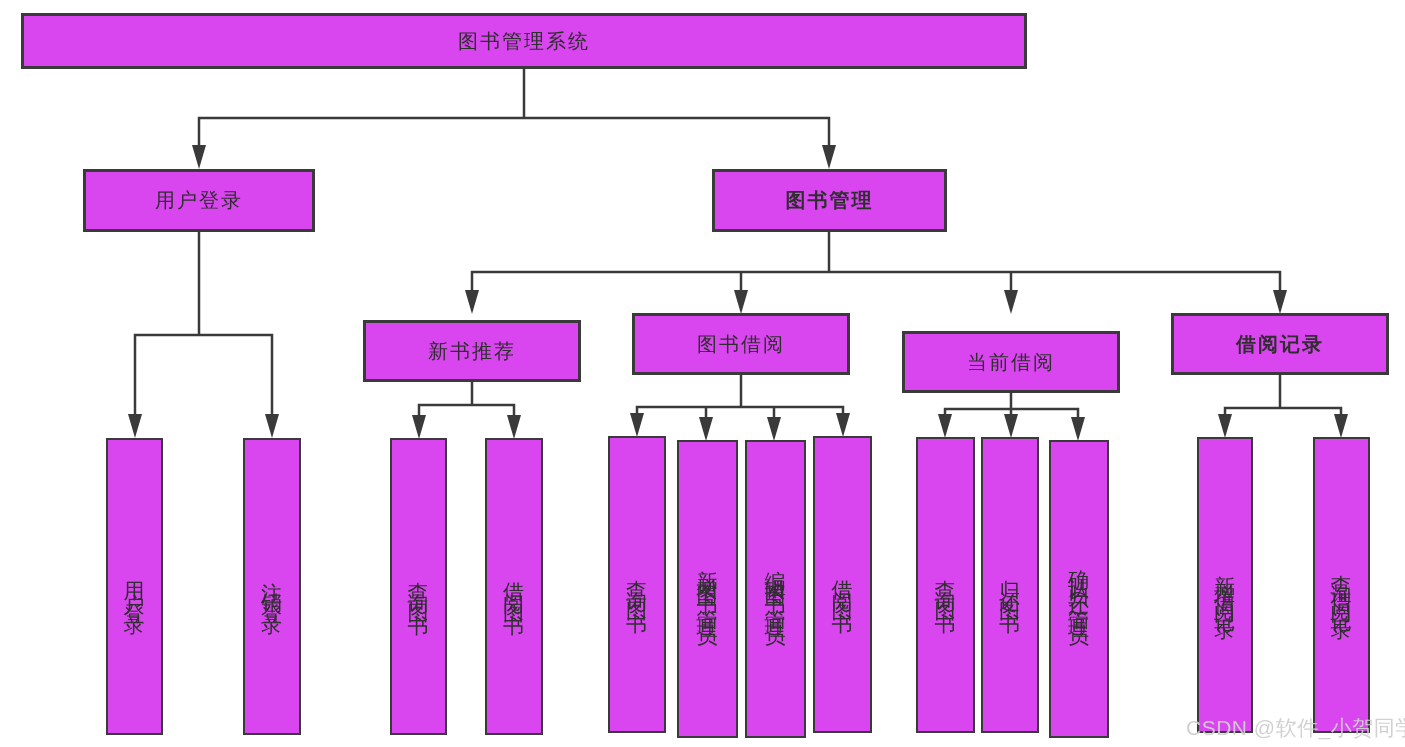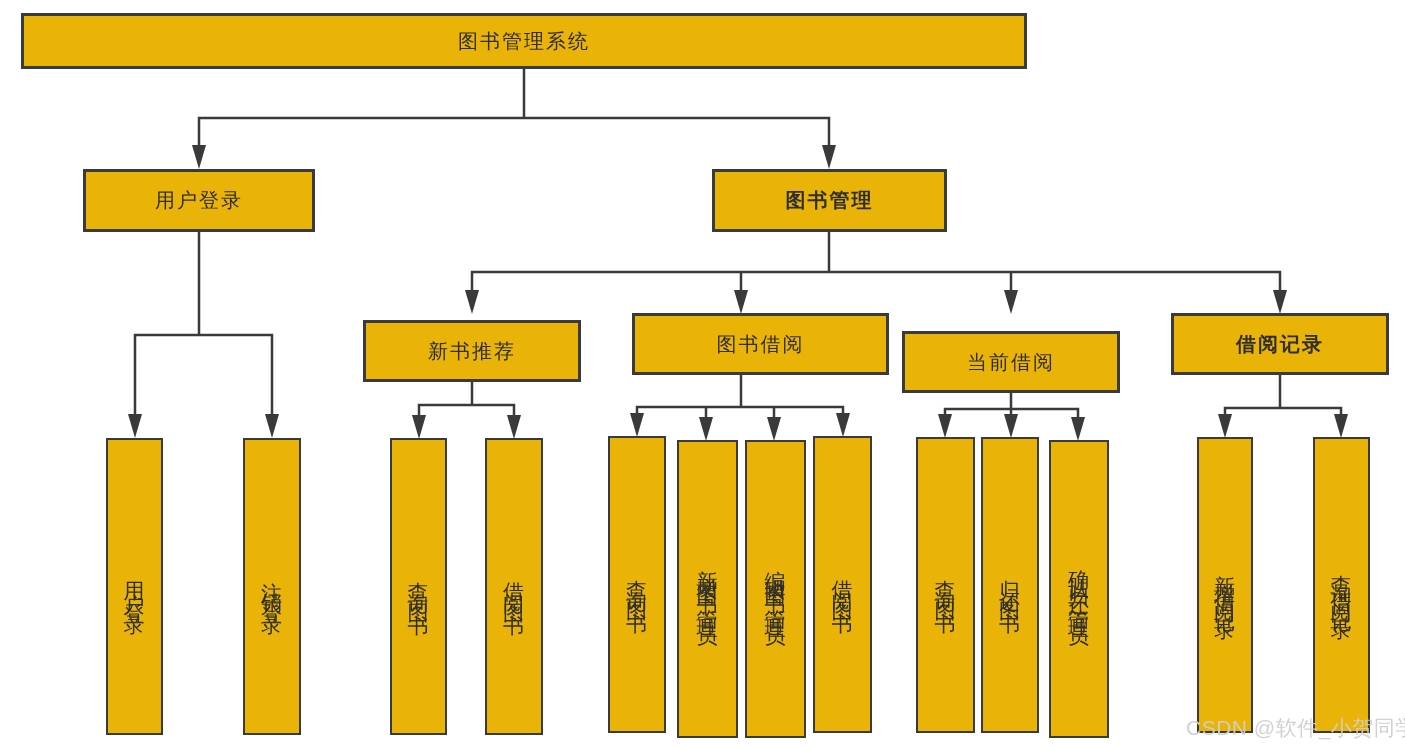--- a/index.html
+++ b/index.html
@@ -21,21 +21,21 @@
     left: 0;
     top: 0;
     width: 1405px;
     height: 747px;
     z-index: 1;
   }
   .node {
     position: absolute;
     box-sizing: border-box;
     border: 3px solid #3a3a3a;
-    background: #eab308;
+    background: #d946ef;
     display: flex;
     align-items: center;
     justify-content: center;
     font-size: 20px;
     letter-spacing: 2px;
     z-index: 2;
     white-space: nowrap;
   }
   .leaf {
     border-width: 2.5px;
@@ -108,21 +108,21 @@
       <polygon points="1334,414 1348,414 1341,438"></polygon>
     </g>
   </svg>
 
   <div class="node" style="left:21px; top:13px; width:1006px; height:56px;">图书管理系统</div>
 
   <div class="node" style="left:83px; top:169px; width:232px; height:63px;">用户登录</div>
   <div class="node" style="left:712px; top:169px; width:235px; height:63px;font-weight:bold;">图书管理</div>
 
   <div class="node" style="left:363px; top:320px; width:218px; height:62px;">新书推荐</div>
-  <div class="node" style="left:632px; top:313px; width:257px; height:62px;">图书借阅</div>
+  <div class="node" style="left:632px; top:313px; width:218px; height:62px;">图书借阅</div>
   <div class="node" style="left:902px; top:331px; width:218px; height:62px;">当前借阅</div>
   <div class="node" style="left:1171px; top:313px; width:218px; height:62px;font-weight:bold;">借阅记录</div>
 
   <div class="node leaf" style="left:106px; top:438px; width:57px; height:297px;">用户登录</div>
   <div class="node leaf" style="left:243px; top:438px; width:58px; height:297px;">注销登录</div>
 
   <div class="node leaf" style="left:390px; top:438px; width:57px; height:297px;">查询图书</div>
   <div class="node leaf" style="left:485px; top:438px; width:58px; height:297px;">借阅图书</div>
 
   <div class="node leaf" style="left:608px; top:436px; width:58px; height:297px;">查询图书</div>

